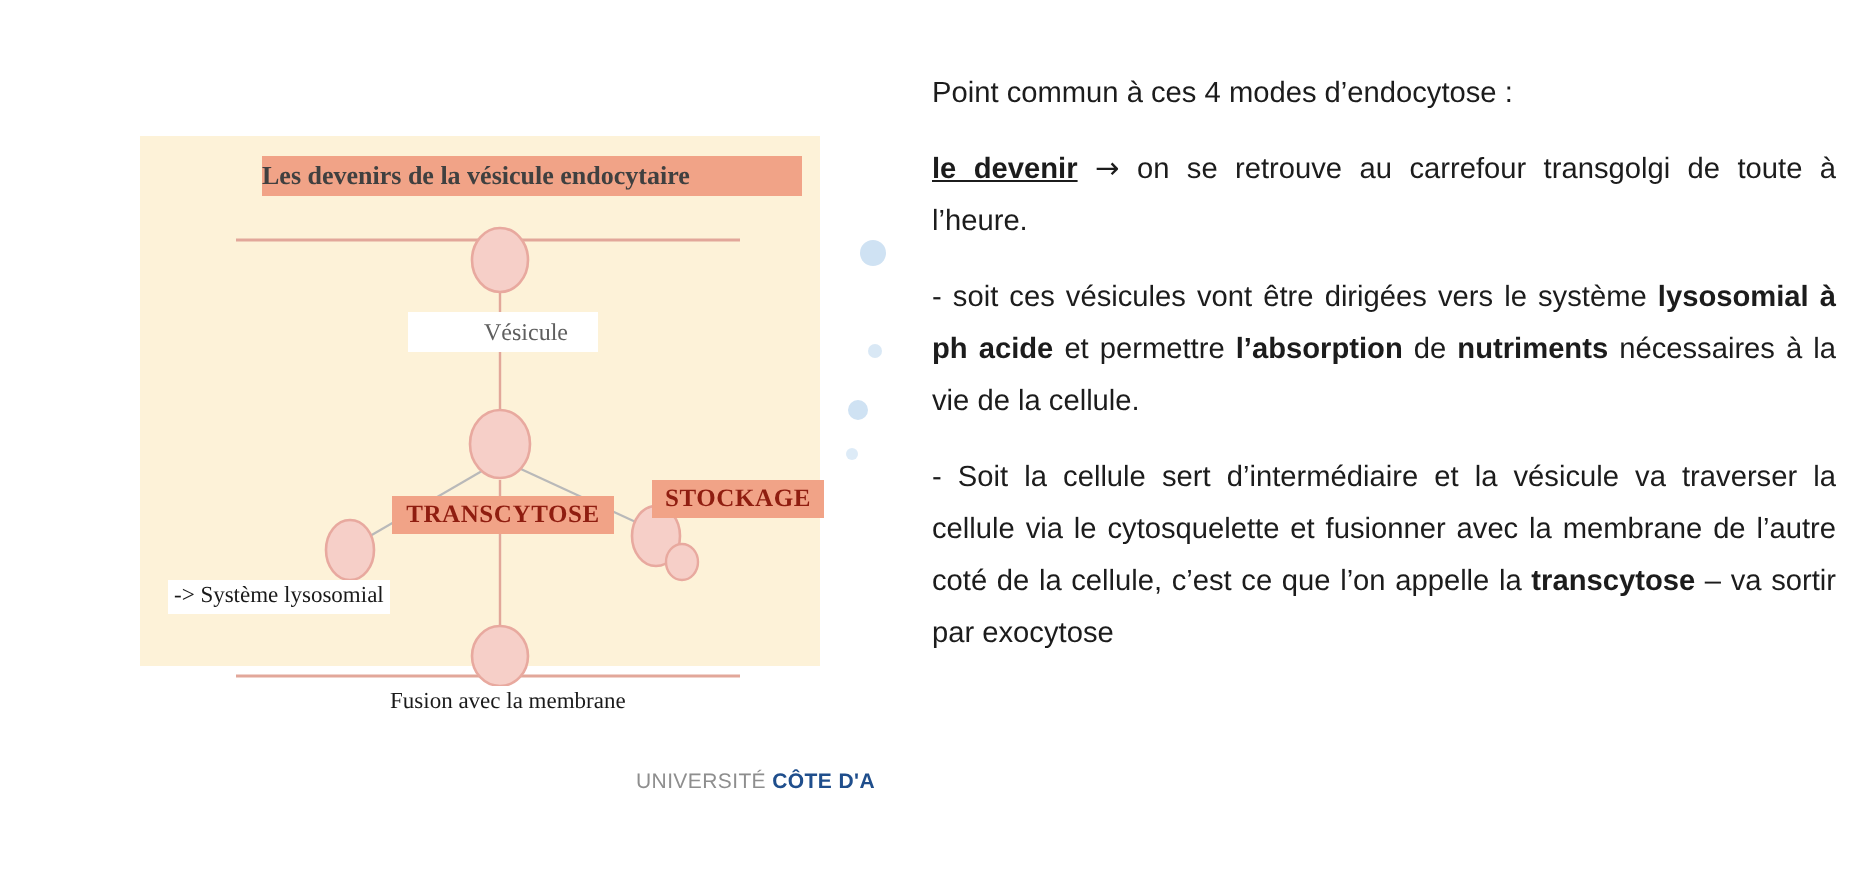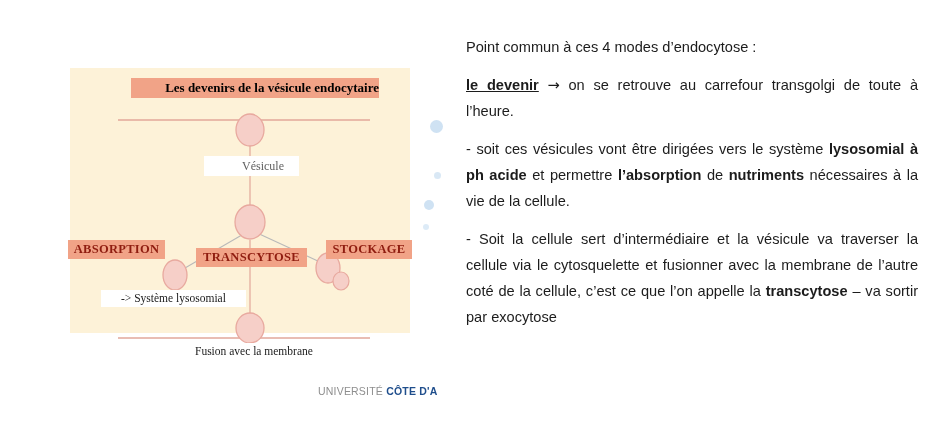--- a/index.html
+++ b/index.html
@@ -23,27 +23,27 @@
   .fig-bg {
     position: absolute;
     left: 70px; top: 68px;
     width: 340px; height: 265px;
     background: #fdf2d8;
   }
 
   .fig-title {
     position: absolute;
     left: 131px; top: 78px;
-    width: 248px; height: 20px;
+    width: 270px; height: 20px;
     background: #f1a387;
-    color: #000000;
+    color: #404040;
     font-family: "Liberation Serif", serif;
     font-weight: bold;
     font-size: 13px;
-    text-align: right;
+    text-align: left;
     line-height: 20px;
     white-space: nowrap;
   }
 
   .label-box {
     position: absolute;
     background: #f1a387;
     color: #8f1d10;
     font-family: "Liberation Serif", serif;
     font-weight: bold;
@@ -71,21 +71,21 @@
 
   .caption {
     position: absolute;
     font-family: "Liberation Serif", serif;
     font-size: 11.5px;
     color: #1a1a1a;
     background: #ffffff;
     white-space: nowrap;
     line-height: 15px;
   }
-  #cap-lyso { left: 84px; top: 290px; padding: 1px 20px; margin-left: 17px; }
+  #cap-lyso { left: 84px; top: 290px; padding: 1px 3px; }
   #cap-granules { left: 268px; top: 286px; padding: 1px 3px; }
   #cap-membrane { left: 192px; top: 343px; padding: 1px 3px; }
 
   .watermark {
     position: absolute;
     left: 318px; top: 356px;
     font-family: "Liberation Sans", sans-serif;
     font-size: 10.5px;
     color: #8e8e8e;
     letter-spacing: .2px;
@@ -151,21 +151,20 @@
     <ellipse cx="175" cy="275" rx="12" ry="15" fill="#f6cfc8" stroke="#e8a99f" stroke-width="1.3"></ellipse>
 
     <ellipse cx="328" cy="268" rx="12" ry="15" fill="#f6cfc8" stroke="#e8a99f" stroke-width="1.3"></ellipse>
     <ellipse cx="341" cy="281" rx="8" ry="9" fill="#f6cfc8" stroke="#e8a99f" stroke-width="1.2"></ellipse>
   </svg>
 
   <div class="fig-title">Les devenirs de la vésicule endocytaire</div>
 
   <div class="vesicule-label">Vésicule</div>
 
-  <div class="label-box" id="label-absorption">ABSORPTION</div>
   <div class="label-box" id="label-transcytose">TRANSCYTOSE</div>
   <div class="label-box" id="label-stockage">STOCKAGE</div>
 
   <div class="caption" id="cap-lyso">-&gt; Système lysosomial</div>
   <div class="caption" id="cap-membrane">Fusion avec la membrane</div>
 
   <div class="watermark"><span>UNIVERSITÉ </span><b>CÔTE D'A</b></div>
 
   <div class="dot" id="dot1"></div>
   <div class="dot" id="dot2"></div>

